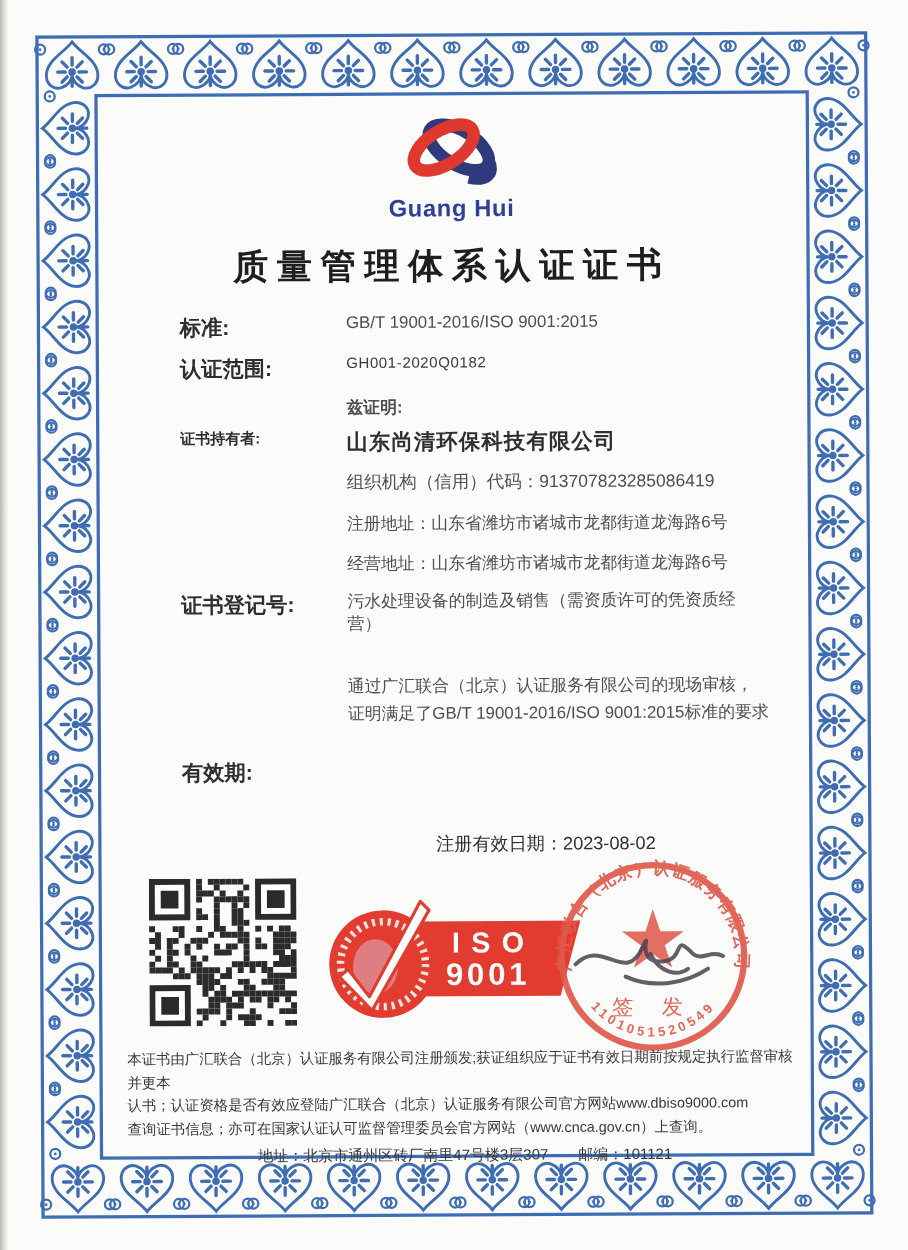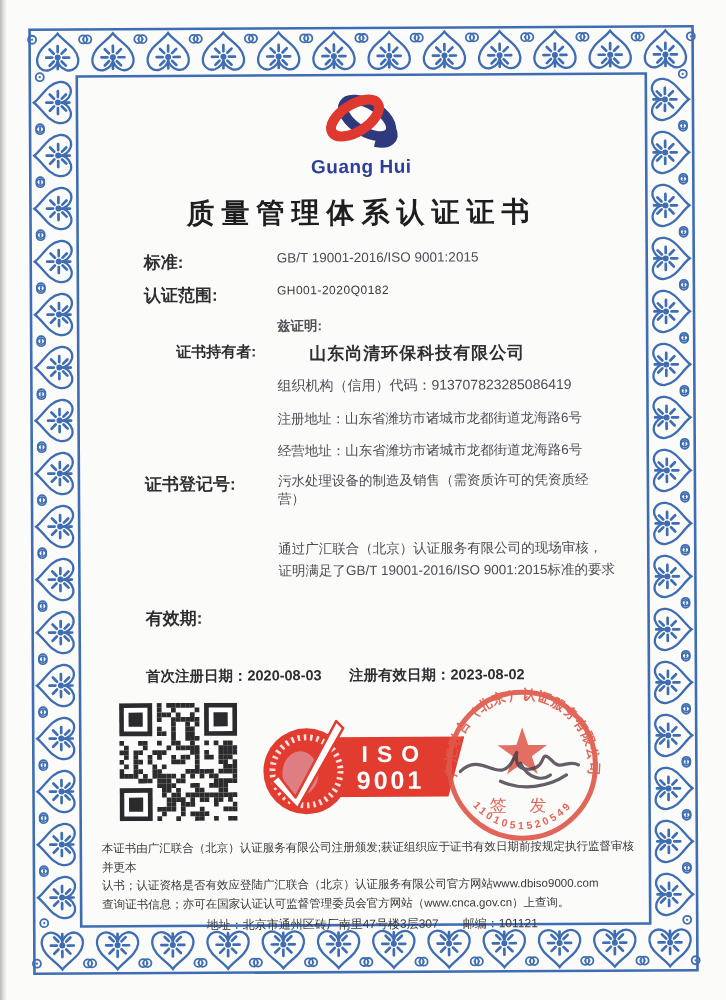--- a/index.html
+++ b/index.html
@@ -24,33 +24,33 @@
 
   
   .row{position:absolute;left:145px;width:470px;display:flex;}
   .row .lbl{flex:0 0 133px;font-weight:bold;color:#2e2e31;font-size:17px;}
   .row .val{color:#4c4e54;font-size:13.5px;}
   .r-standard{top:250px;}
   .r-certno{top:283px;}
   .r-certno .val{font-weight:normal;color:#3a3a3e;font-size:12px;letter-spacing:.5px;}
   .r-hereby{top:317px;left:278px;font-weight:bold;font-size:13px;color:#333;}
   .r-holder{top:342px;}
-  .r-holder .lbl{font-size:15px;margin-left:32px;}
+  .r-holder .lbl{font-size:12px;}
   .r-holder .val{font-weight:bold;color:#2f2f33;font-size:17px;letter-spacing:1px;}
   .plain-line{position:absolute;left:278px;color:#4c4e54;font-size:13.5px;}
   .l-orgcode{top:377px;font-size:14px;}
   .l-regaddr{top:410px;}
   .l-bizaddr{top:442px;}
   .r-scope{top:472px;}
   .l-audit1{top:540px;}
   .l-audit2{top:562px;}
   .r-valid{top:606px;}
   .l-expiry{top:634px;}
   .l-firstreg{position:absolute;left:145px;top:666px;font-weight:bold;color:#2e2e31;font-size:14.5px;}
-  .l-regvalid{position:absolute;left:348px;top:666px;font-weight:bold;color:#2e2e31;font-size:14.5px;}
+  .l-regvalid{position:absolute;left:348px;top:666px;font-weight:normal;color:#2e2e31;font-size:14.5px;}
 
   
   .qr{position:absolute;left:118px;top:702px;width:118px;height:118px;}
 
   
   .iso-bar{position:absolute;left:322px;top:737px;width:133px;height:60px;
     background:#e23c30;transform:skewX(-15deg);}
   .iso-bar-inner{transform:skewX(15deg);color:#fff;text-align:center;line-height:1;padding-top:6px;}
   .iso-line1{font-size:23px;font-weight:bold;letter-spacing:9px;padding-left:9px;}
   .iso-line2{font-size:25px;font-weight:bold;letter-spacing:3px;margin-top:2px;}
@@ -182,21 +182,20 @@
   <div class="plain-line l-bizaddr">经营地址：山东省潍坊市诸城市龙都街道龙海路6号</div>
   <div class="row r-scope">
     <span class="lbl">证书登记号:</span>
     <span class="val">污水处理设备的制造及销售（需资质许可的凭资质经营）</span>
   </div>
   <div class="plain-line l-audit1">通过广汇联合（北京）认证服务有限公司的现场审核，</div>
   <div class="plain-line l-audit2">证明满足了GB/T 19001-2016/ISO 9001:2015标准的要求</div>
   <div class="row r-valid">
     <span class="lbl">有效期:</span>
   </div>
-  <div class="l-firstreg">首次注册日期：2020-08-03</div>
   <div class="l-regvalid">注册有效日期：2023-08-02</div>
 
   <svg class="qr" id="qr-svg" viewBox="0 0 117.5 117.5">
       <rect x="37.6" y="0" width="4.7" height="4.7" fill="#2b2b2e"></rect>
       <rect x="47" y="0" width="4.7" height="4.7" fill="#2b2b2e"></rect>
       <rect x="51.7" y="0" width="4.7" height="4.7" fill="#2b2b2e"></rect>
       <rect x="56.400000000000006" y="0" width="4.7" height="4.7" fill="#2b2b2e"></rect>
       <rect x="61.1" y="0" width="4.7" height="4.7" fill="#2b2b2e"></rect>
       <rect x="65.8" y="0" width="4.7" height="4.7" fill="#2b2b2e"></rect>
       <rect x="70.5" y="0" width="4.7" height="4.7" fill="#2b2b2e"></rect>

